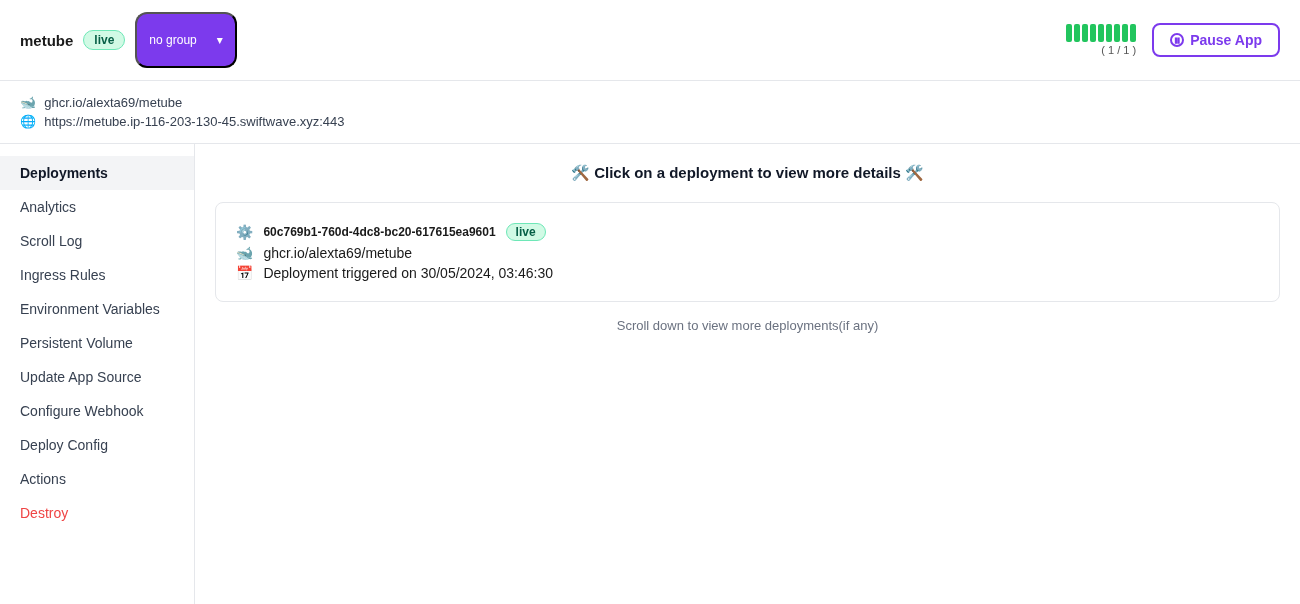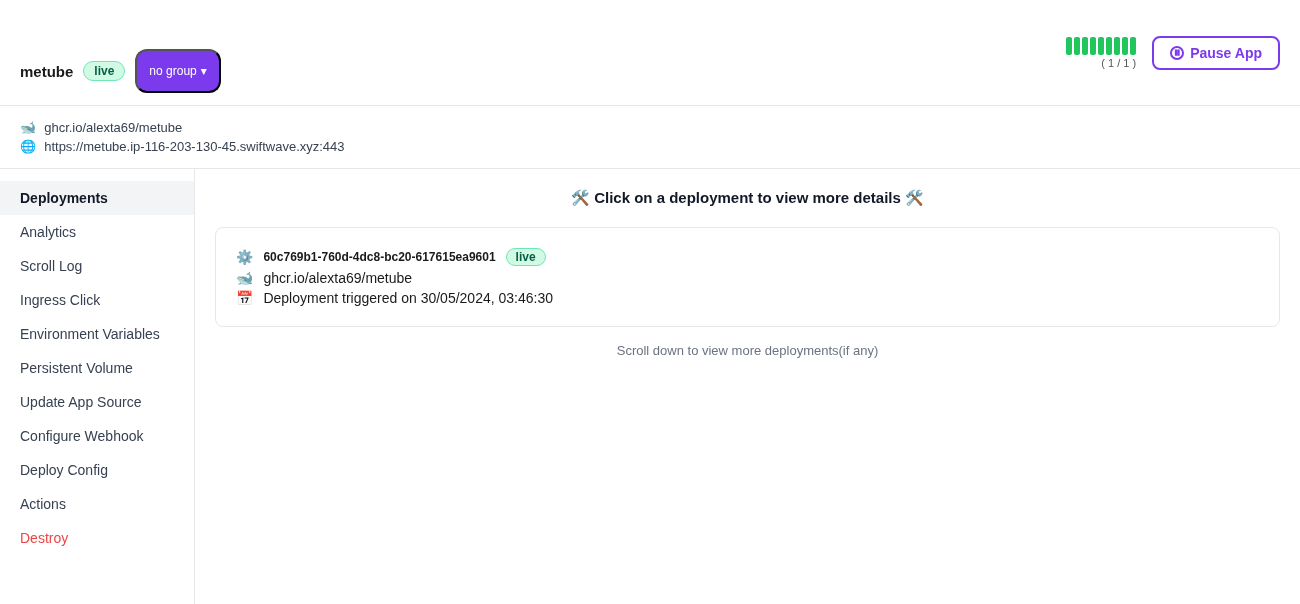--- a/index.html
+++ b/index.html
@@ -10,46 +10,45 @@
       display: flex;
       align-items: center;
       justify-content: space-between;
       padding: 12px 20px;
       border-bottom: 1px solid #e5e7eb;
     }
     .top-bar-left {
       display: flex;
       align-items: center;
       gap: 10px;
-      margin-top: 37px;
     }
     .app-name {
       font-weight: 700;
       font-size: 15px;
     }
     .badge-live {
       background: #d1fae5;
       color: #065f46;
       border: 1px solid #6ee7b7;
       border-radius: 12px;
       padding: 2px 10px;
       font-size: 12px;
       font-weight: 600;
     }
     .badge-group {
       background: #7c3aed;
       color: #fff;
       border-radius: 12px;
-      padding: 13px 12px;
+      padding: 19px 12px;
       font-size: 12px;
       font-weight: 500;
       cursor: pointer;
       display: flex;
       align-items: center;
-      gap: 4px;
+      gap: 20px;
     }
     .top-bar-right {
       display: flex;
       align-items: center;
       gap: 16px;
     }
     .instance-meter {
       display: flex;
       flex-direction: column;
       align-items: flex-end;
@@ -232,21 +231,21 @@
     <a href="#">https://metube.ip-116-203-130-45.swiftwave.xyz:443</a>
   </div>
 </div>
 
 <div class="main-layout">
 
   <nav class="sidebar">
     <div class="sidebar-item active">Deployments</div>
     <div class="sidebar-item">Analytics</div>
     <div class="sidebar-item">Scroll Log</div>
-    <div class="sidebar-item">Ingress Click</div>
+    <div class="sidebar-item">Ingress Rules</div>
     <div class="sidebar-item">Environment Variables</div>
     <div class="sidebar-item">Persistent Volume</div>
     <div class="sidebar-item">Update App Source</div>
     <div class="sidebar-item">Configure Webhook</div>
     <div class="sidebar-item">Deploy Config</div>
     <div class="sidebar-item">Actions</div>
     <div class="sidebar-item danger">Destroy</div>
   </nav>
 
   <div class="content">

